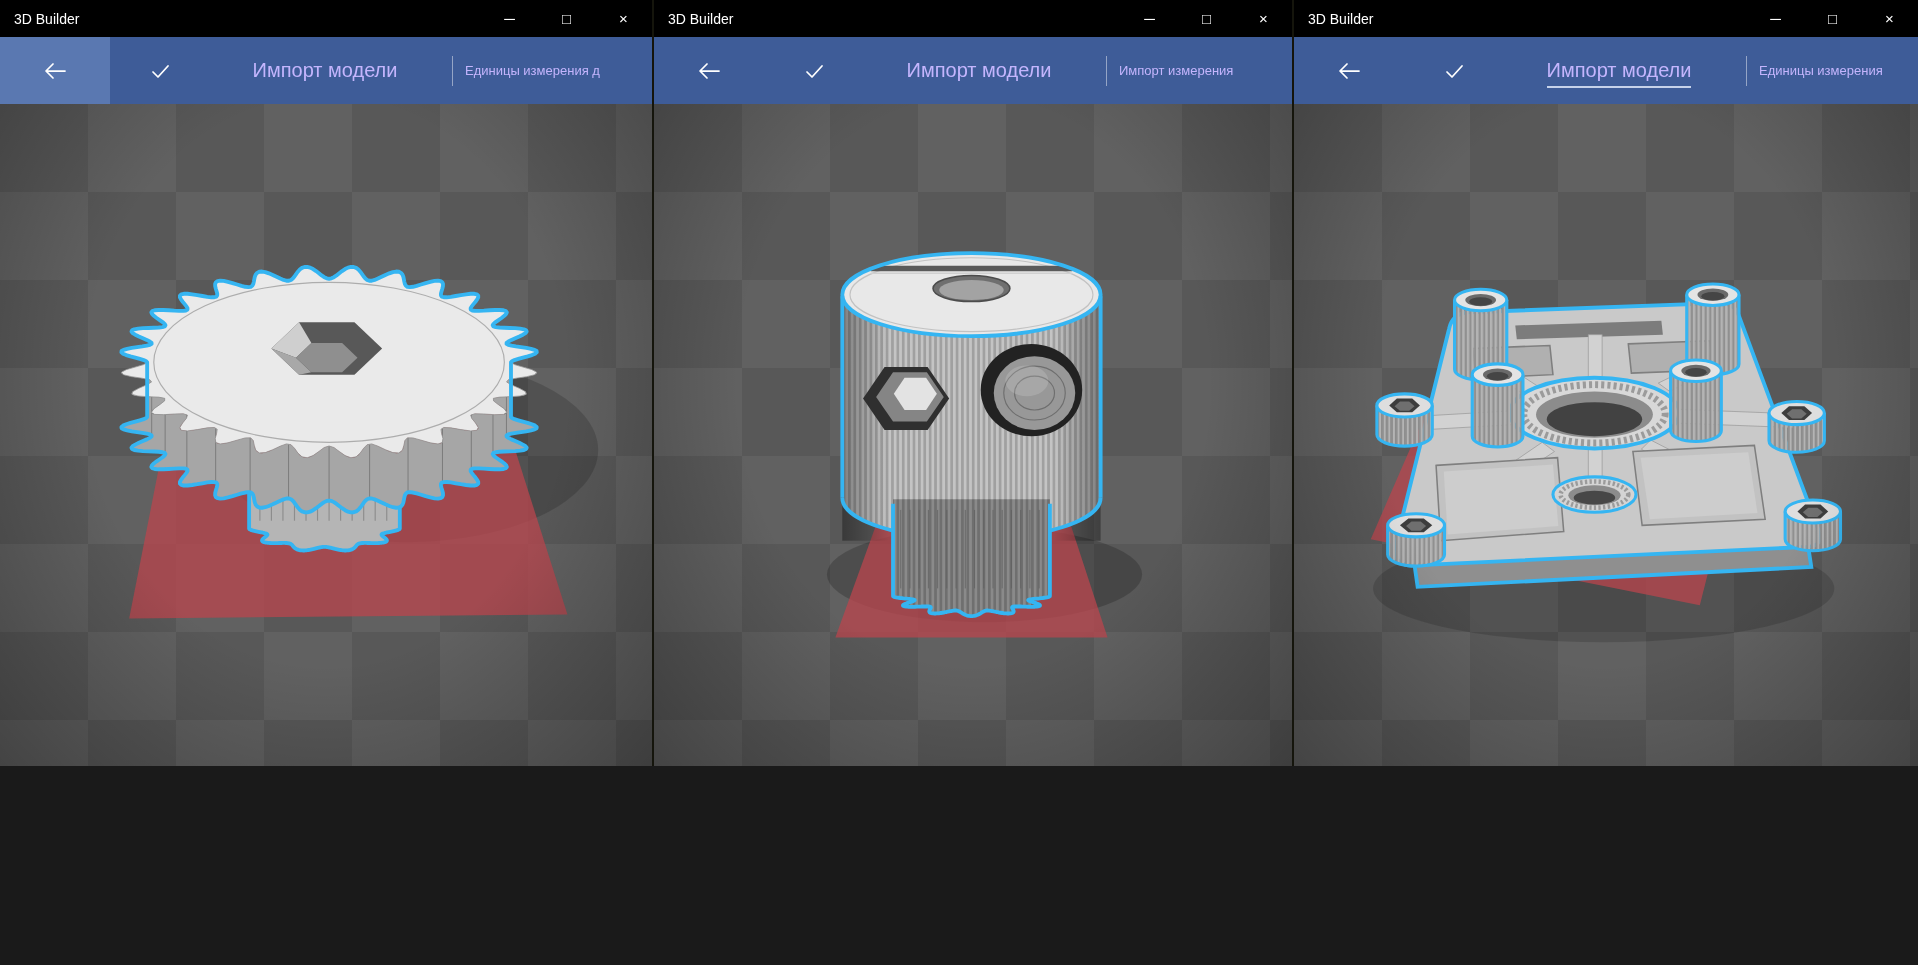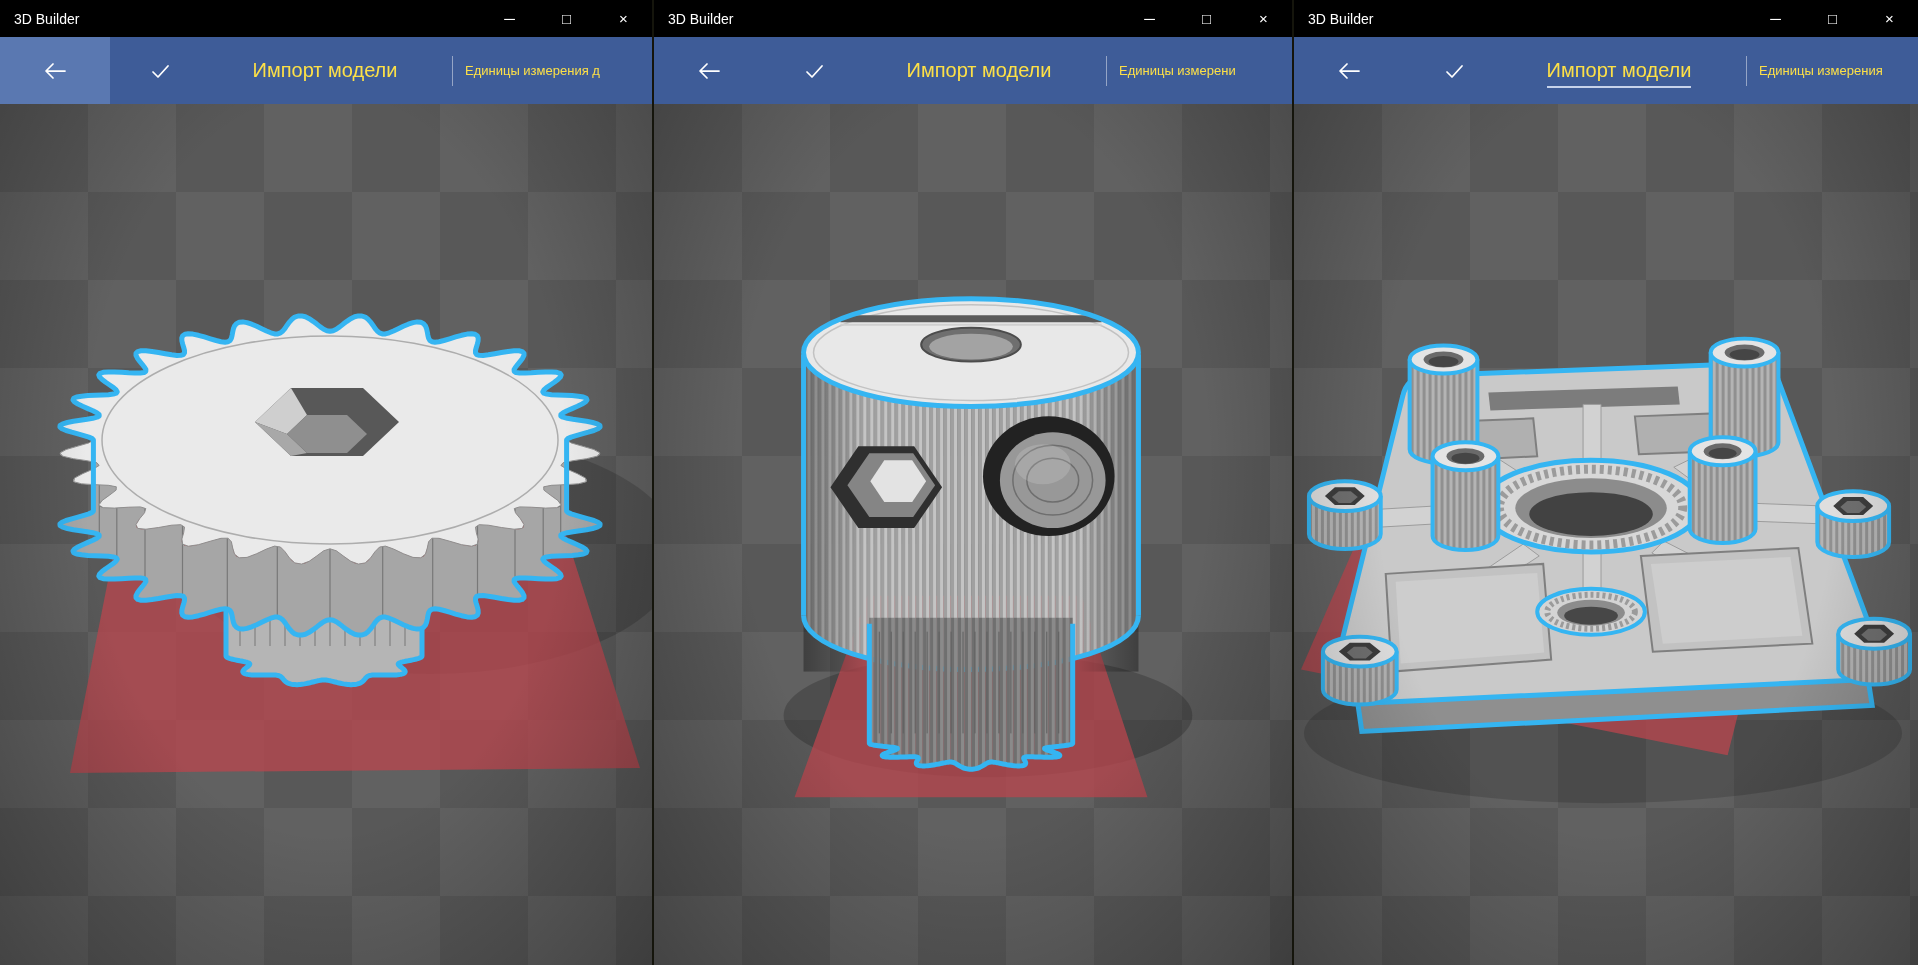--- a/index.html
+++ b/index.html
@@ -1,28 +1,28 @@
 <!DOCTYPE html>
 <html><head>
 <meta charset="utf-8">
 <style>
   *{box-sizing:border-box;margin:0;padding:0}
   html,body{width:1918px;height:965px;overflow:hidden;background:#1a1a1a;
     font-family:"Liberation Sans",sans-serif}
   #screen{display:flex;width:1918px;height:965px}
-  .window{position:relative;height:965px;overflow:hidden;background:#585858}
+  .window{position:relative;height:766px;overflow:hidden;background:#585858}
   .window.w1{width:652px}
   .window.w2{width:640px;border-left:2px solid #15150c}
   .window.w3{width:626px;border-left:2px solid #15150c}
   .titlebar{height:37px;background:#000;color:#fff;display:flex;align-items:center;
     font-size:14px;user-select:none}
   .titlebar .t{padding-left:14px;flex:1;white-space:nowrap}
   .winbtn{width:57px;height:37px;display:flex;align-items:center;justify-content:center;
     color:#fff;font-size:15px;cursor:default}
-  .toolbar{height:67px;background:#3e5c98;display:flex;align-items:center;color:#fde047;
+  .toolbar{height:67px;background:#3e5c98;display:flex;align-items:center;color:#c4b5fd;
     overflow:hidden;white-space:nowrap}
   .backbtn{width:110px;height:67px;display:flex;align-items:center;justify-content:center;flex:0 0 auto}
   .backbtn.hl{background:#5a78b1}
   .checkbtn{width:100px;height:67px;display:flex;align-items:center;justify-content:center;flex:0 0 auto}
   .tb-title{width:230px;text-align:center;font-size:20px;flex:0 0 auto}
   .tb-title .ul{border-bottom:2px solid #c6d2ea;padding-bottom:5px}
   .tb-div{width:1px;height:30px;background:rgba(255,255,255,.45);margin-left:12px;flex:0 0 auto}
   .units{font-size:13px;padding-left:12px;white-space:nowrap;overflow:hidden;flex:1 1 auto}
   .viewport{position:absolute;top:104px;left:0;right:0;bottom:0;
     background-color:#585858;
@@ -129,21 +129,21 @@
           <path d="M52 32 H16 M28 18 L14 32 L28 46" stroke="#fff" stroke-width="3.5" fill="none" stroke-linecap="round" stroke-linejoin="round"></path>
         </svg>
       </div>
       <div class="checkbtn">
         <svg width="32" height="32" viewBox="0 0 64 64">
           <path d="M18 34 L28 44 L48 22" stroke="#fff" stroke-width="3.5" fill="none" stroke-linecap="round" stroke-linejoin="round"></path>
         </svg>
       </div>
       <div class="tb-title"><span>Импорт модели</span></div>
       <div class="tb-div"></div>
-      <div class="units">Единицы измерени</div>
+      <div class="units">Импорт измерения</div>
     </div>
     <div class="viewport">
       <svg class="scene" viewBox="0 0 640 861">
         <defs>
           <pattern id="stripes2" width="7" height="10" patternUnits="userSpaceOnUse">
             <rect width="3.5" height="10" fill="#c4c4c4"></rect>
               <rect x="3.5" width="3.5" height="10" fill="#a0a0a0"></rect>
           </pattern>
           <pattern id="stripes2d" width="7" height="10" patternUnits="userSpaceOnUse">
             <rect width="3.5" height="10" fill="#8a8a8a"></rect>

